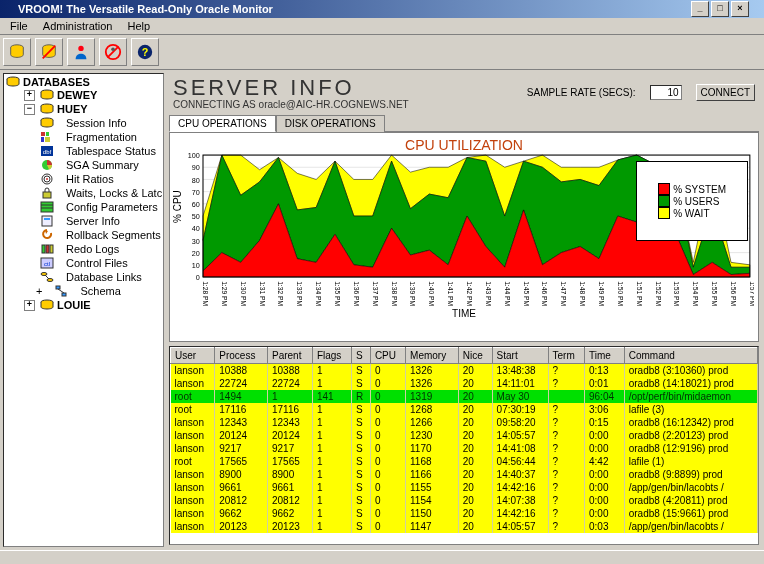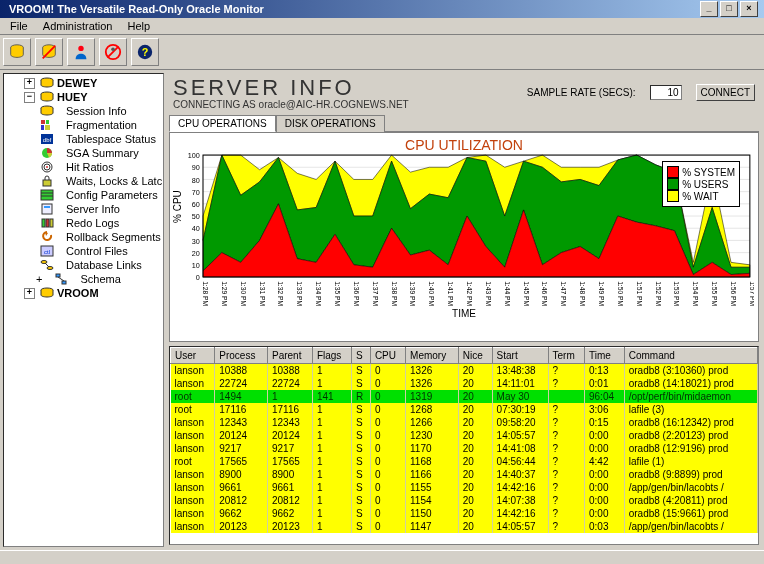--- a/index.html
+++ b/index.html
@@ -1,16 +1,16 @@
 <!DOCTYPE html>
 <html><head>
 <meta charset="utf-8">
 <style>
 html,body{margin:0;padding:0;font-family:Tahoma,Arial,sans-serif;font-size:11px;background:#d4d0c8;height:564px;width:764px;overflow:hidden}
-.titlebar{background:linear-gradient(to right,#0a246a,#a6caf0);color:#fff;height:18px;display:flex;align-items:center;padding:0 6px;font-weight:bold;font-size:11px}
+.titlebar{background:linear-gradient(to right,#0a246a,#a6caf0);color:#fff;height:18px;display:flex;align-items:center;padding:0 15px;font-weight:bold;font-size:11px}
 .titlebar-text{flex:1;padding-left:3px}
 .tb-btns{display:flex;gap:2px}
 .tb-btn{width:16px;height:14px;background:#d4d0c8;border:1px solid;border-color:#fff #404040 #404040 #fff;font-size:9px;text-align:center;line-height:12px;color:#000;font-family:Arial}
 .menubar{background:#d4d0c8;padding:2px 4px;border-bottom:1px solid #808080}
 .menubar span{padding:2px 6px;cursor:default}
 .toolbar{background:#d4d0c8;padding:3px;border-bottom:1px solid #808080;display:flex;gap:4px}
 .tbbtn{width:26px;height:26px;border:1px solid;border-color:#fff #808080 #808080 #fff;display:flex;align-items:center;justify-content:center;background:#d4d0c8}
 .tbbtn svg{width:18px;height:18px}
 .main{display:flex;height:480px}
 .tree-pane{width:155px;background:#fff;border:1px inset #808080;margin:3px;overflow:auto;font-size:11px;padding:2px}
@@ -28,21 +28,21 @@
 .rate-box{display:flex;align-items:center;gap:14px;font-size:10px}
 .rate-box input{width:26px;font-size:10px;text-align:right;border:1px inset #808080}
 .btn3d{border:1px solid;border-color:#fff #404040 #404040 #fff;background:#d4d0c8;padding:2px 4px;font-size:10px}
 .tabs{display:flex;border-bottom:1px solid #808080;margin:0 2px}
 .tab{border:1px solid #808080;border-bottom:none;padding:2px 8px;font-size:10px;background:#d4d0c8;position:relative;top:1px}
 .tab.active{background:#fff;border-bottom:1px solid #fff}
 .chart-area{background:#fff;border:1px solid #808080;margin:0 2px;padding:4px;position:relative;height:200px}
 .chart-title{color:#c2410c;font-size:14px;text-align:center;font-family:Arial}
 .time-select{position:absolute;right:6px;top:4px}
 .time-select select{font-size:10px;width:120px}
-.legend{position:absolute;right:18px;top:28px;border:1px solid #000;background:#fff;padding:4px;font-size:10px}
+.legend{position:absolute;right:10px;top:28px;border:1px solid #000;background:#fff;padding:21px;font-size:10px}
 .legend div{display:flex;align-items:center;gap:3px}
 .legend .sw{width:10px;height:10px;border:1px solid #000}
 .chart-svg{width:100%;height:155px}
 .ylabel{position:absolute;left:2px;top:90px;transform:rotate(-90deg);transform-origin:left top;font-size:10px}
 .xlabel{text-align:center;font-size:10px;margin-top:-2px}
 .table-wrap{flex:1;margin:4px 2px 2px 2px;border:1px inset #808080;overflow:auto;background:#fff}
 table{border-collapse:collapse;width:100%;font-size:10px}
 th{background:#d4d0c8;border:1px solid;border-color:#fff #808080 #808080 #fff;padding:2px 4px;text-align:left;font-weight:normal;position:sticky;top:0}
 td{padding:1px 4px;border-right:1px solid #d0d0a0;white-space:nowrap;overflow:hidden}
 tr.yellow{background:#ffff00}
@@ -100,20 +100,27 @@
       <svg viewBox="0 0 20 20">
         <circle cx="10" cy="10" r="8" fill="#0a246a"></circle>
         <text x="10" y="14" text-anchor="middle" fill="#ff0" font-size="12" font-weight="bold">?</text>
       </svg>
     </div>
 </div>
 
 <div class="main">
 
   <div class="tree-pane">
+    <div class="hdr">
+      <span class="cyl"><svg viewBox="0 0 14 12">
+            <ellipse cx="7" cy="3" rx="6" ry="2" fill="#fc0" stroke="#333"></ellipse>
+            <path d="M1 3v5c0 1.1 2.7 2 6 2s6-.9 6-2V3" fill="#fc0" stroke="#333"></path>
+          </svg></span>
+      <span>DATABASES</span>
+    </div>
     <div class="tree-item tree-child bold">
         <span class="exp">+</span>
         <span class="cyl"><svg viewBox="0 0 14 12">
             <ellipse cx="7" cy="3" rx="6" ry="2" fill="#fc0" stroke="#333"></ellipse>
             <path d="M1 3v5c0 1.1 2.7 2 6 2s6-.9 6-2V3" fill="#fc0" stroke="#333"></path>
           </svg></span>
         <span>DEWEY</span>
       </div>
     <div class="tree-item tree-child bold">
         <span class="exp">−</span>
@@ -180,32 +187,32 @@
       </div>
     <div class="tree-child2 bold">
         <span class="icon"><svg viewBox="0 0 14 12">
             <rect x="2" y="1" width="10" height="10" fill="#eef" stroke="#333"></rect>
             <rect x="4" y="3" width="6" height="2" fill="#39f"></rect>
           </svg></span>
         <span>Server Info</span>
       </div>
     <div class="tree-child2 bold">
         <span class="icon"><svg viewBox="0 0 14 12">
+            <path d="M11 4a4 4 0 1 1-4-3" fill="none" stroke="#c60" stroke-width="2"></path>
+            <path d="M5 1l3 1-2 3z" fill="#c60"></path>
+          </svg></span>
+        <span>Rollback Segments</span>
+      </div>
+    <div class="tree-child2 bold">
+        <span class="icon"><svg viewBox="0 0 14 12">
             <rect x="2" y="2" width="3" height="8" fill="#3c3" stroke="#333"></rect>
             <rect x="6" y="2" width="3" height="8" fill="#c33" stroke="#333"></rect>
             <rect x="10" y="2" width="3" height="8" fill="#cc3" stroke="#333"></rect>
           </svg></span>
         <span>Redo Logs</span>
-      </div>
-    <div class="tree-child2 bold">
-        <span class="icon"><svg viewBox="0 0 14 12">
-            <path d="M11 4a4 4 0 1 1-4-3" fill="none" stroke="#c60" stroke-width="2"></path>
-            <path d="M5 1l3 1-2 3z" fill="#c60"></path>
-          </svg></span>
-        <span>Rollback Segments</span>
       </div>
     <div class="tree-child2 bold">
         <span class="icon"><svg viewBox="0 0 14 12">
             <rect x="1" y="1" width="12" height="10" fill="#ccf" stroke="#333"></rect>
             <text x="7" y="9" text-anchor="middle" font-size="6" fill="#03c">ctl</text>
           </svg></span>
         <span>Control Files</span>
       </div>
     <div class="tree-child2 bold">
         <span class="icon"><svg viewBox="0 0 14 12">
@@ -224,21 +231,21 @@
           </svg></span>
         <span>Schema</span>
       </div>
 
     <div class="tree-item tree-child bold">
         <span class="exp">+</span>
         <span class="cyl"><svg viewBox="0 0 14 12">
             <ellipse cx="7" cy="3" rx="6" ry="2" fill="#fc0" stroke="#333"></ellipse>
             <path d="M1 3v5c0 1.1 2.7 2 6 2s6-.9 6-2V3" fill="#fc0" stroke="#333"></path>
           </svg></span>
-        <span>VROOM</span>
+        <span>LOUIE</span>
       </div>
   </div>
 
   <div class="content">
     <div class="hdr-row">
       <div style="flex:1">
         <div class="hdr-title">SERVER INFO</div>
       </div>
       <div class="rate-box">
         <span>SAMPLE RATE (SECS):</span>

